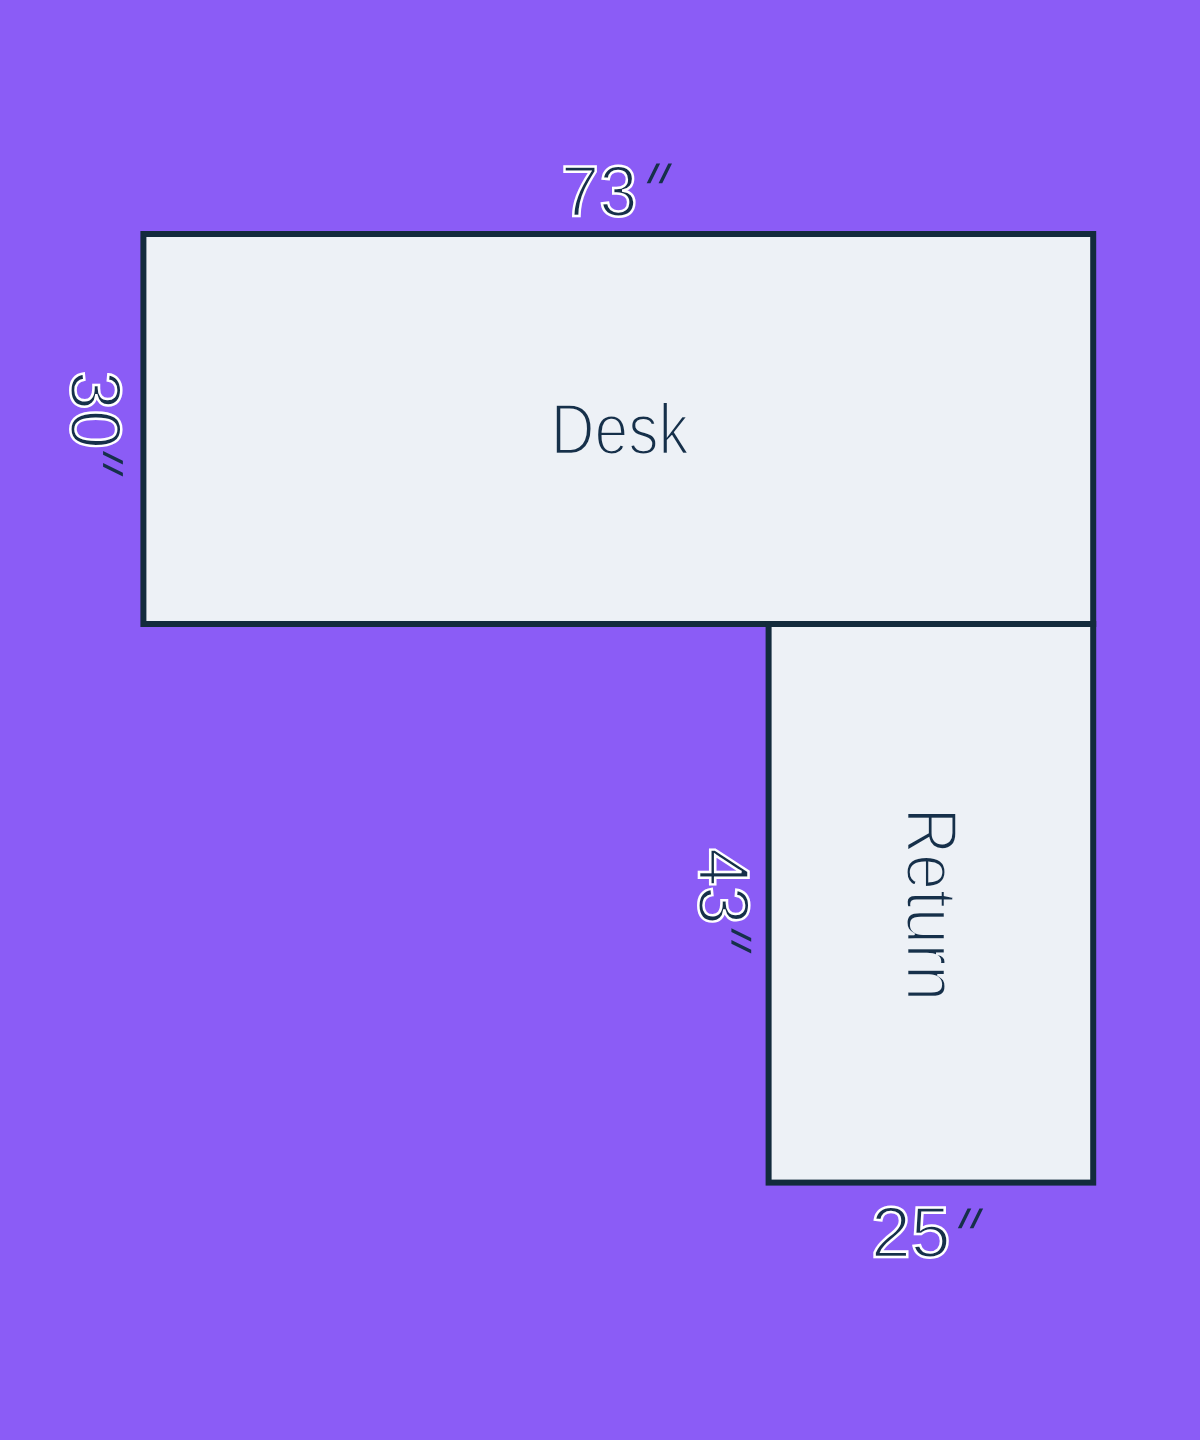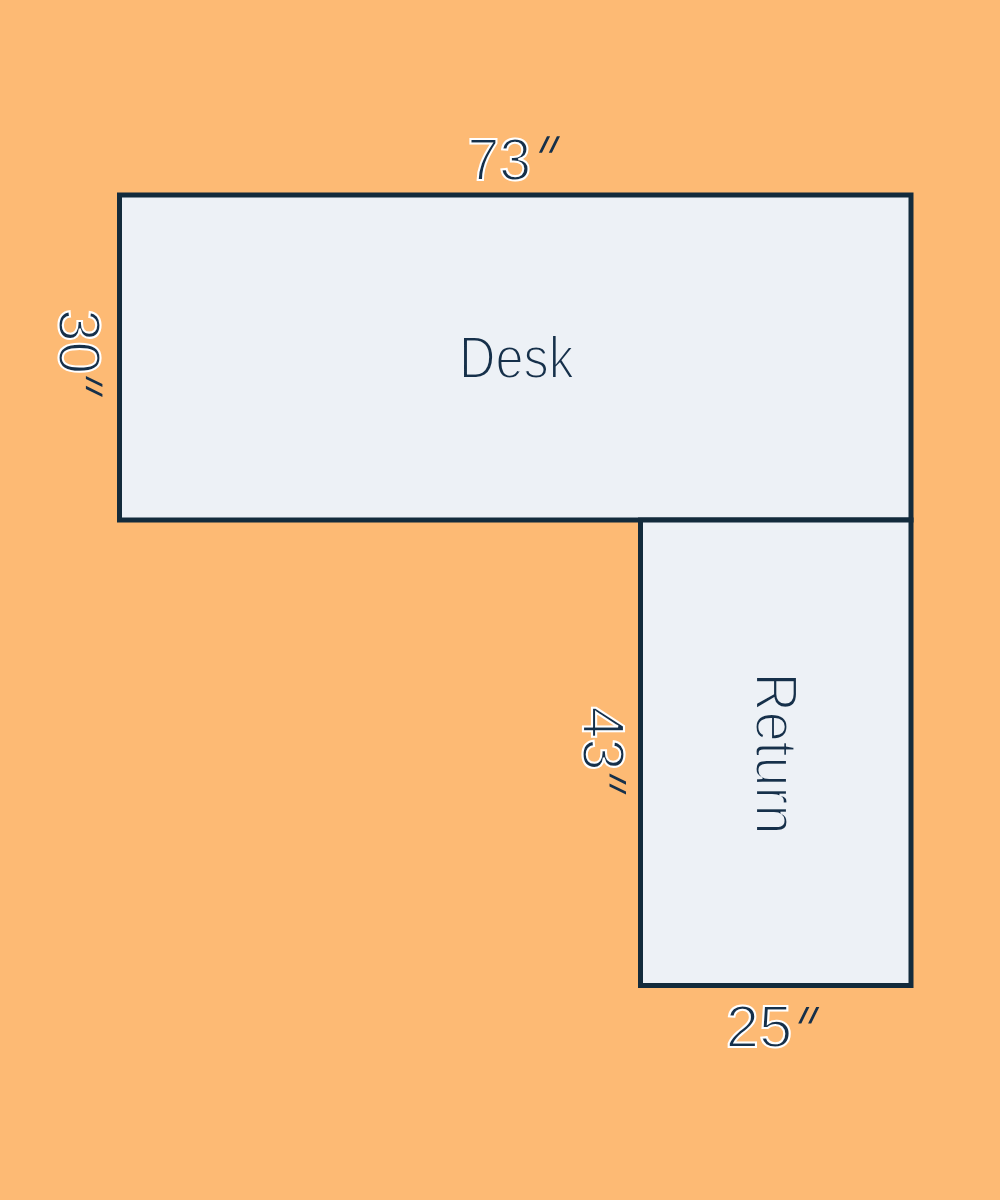--- a/index.html
+++ b/index.html
@@ -1,16 +1,16 @@
 <!DOCTYPE html>
 <html><head>
 <meta charset="utf-8">
 <style>
   html,body{margin:0;padding:0;background:#ffffff;}
-  .stage{position:relative;width:1000px;height:1200px;background:#fdba74;overflow:hidden;}
+  .stage{position:relative;width:1000px;height:1200px;background:#8b5cf6;overflow:hidden;}
   svg text{font-family:"Liberation Sans",sans-serif;fill:#16304a;}
   .tw{stroke:#ffffff;stroke-width:2.1;}
   .tb{stroke:#edf1f6;stroke-width:2.1;}
   .pr{fill:#16304a;}
 </style>
 </head>
 <body>
 
 <div class="stage">
 <svg width="1000" height="1200" viewBox="0 0 1000 1200" xmlns="http://www.w3.org/2000/svg">

